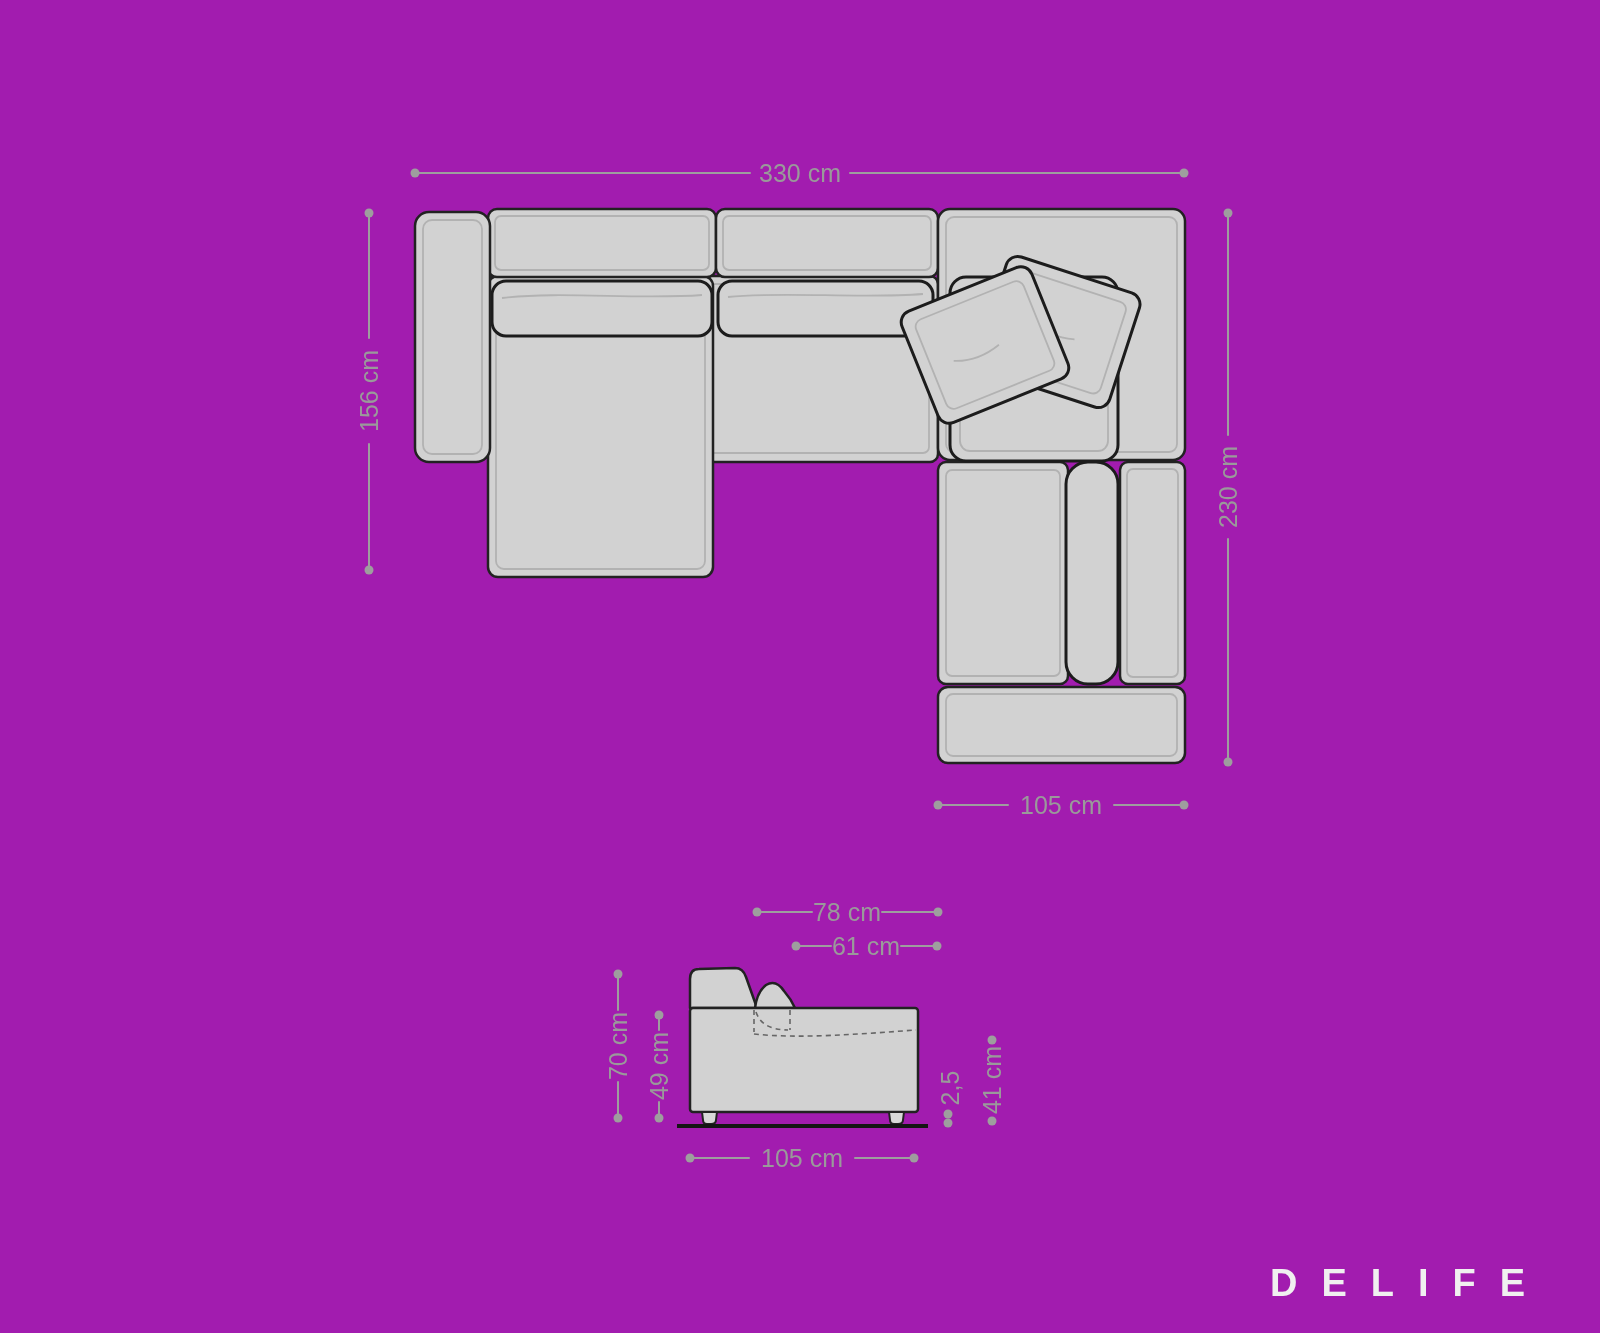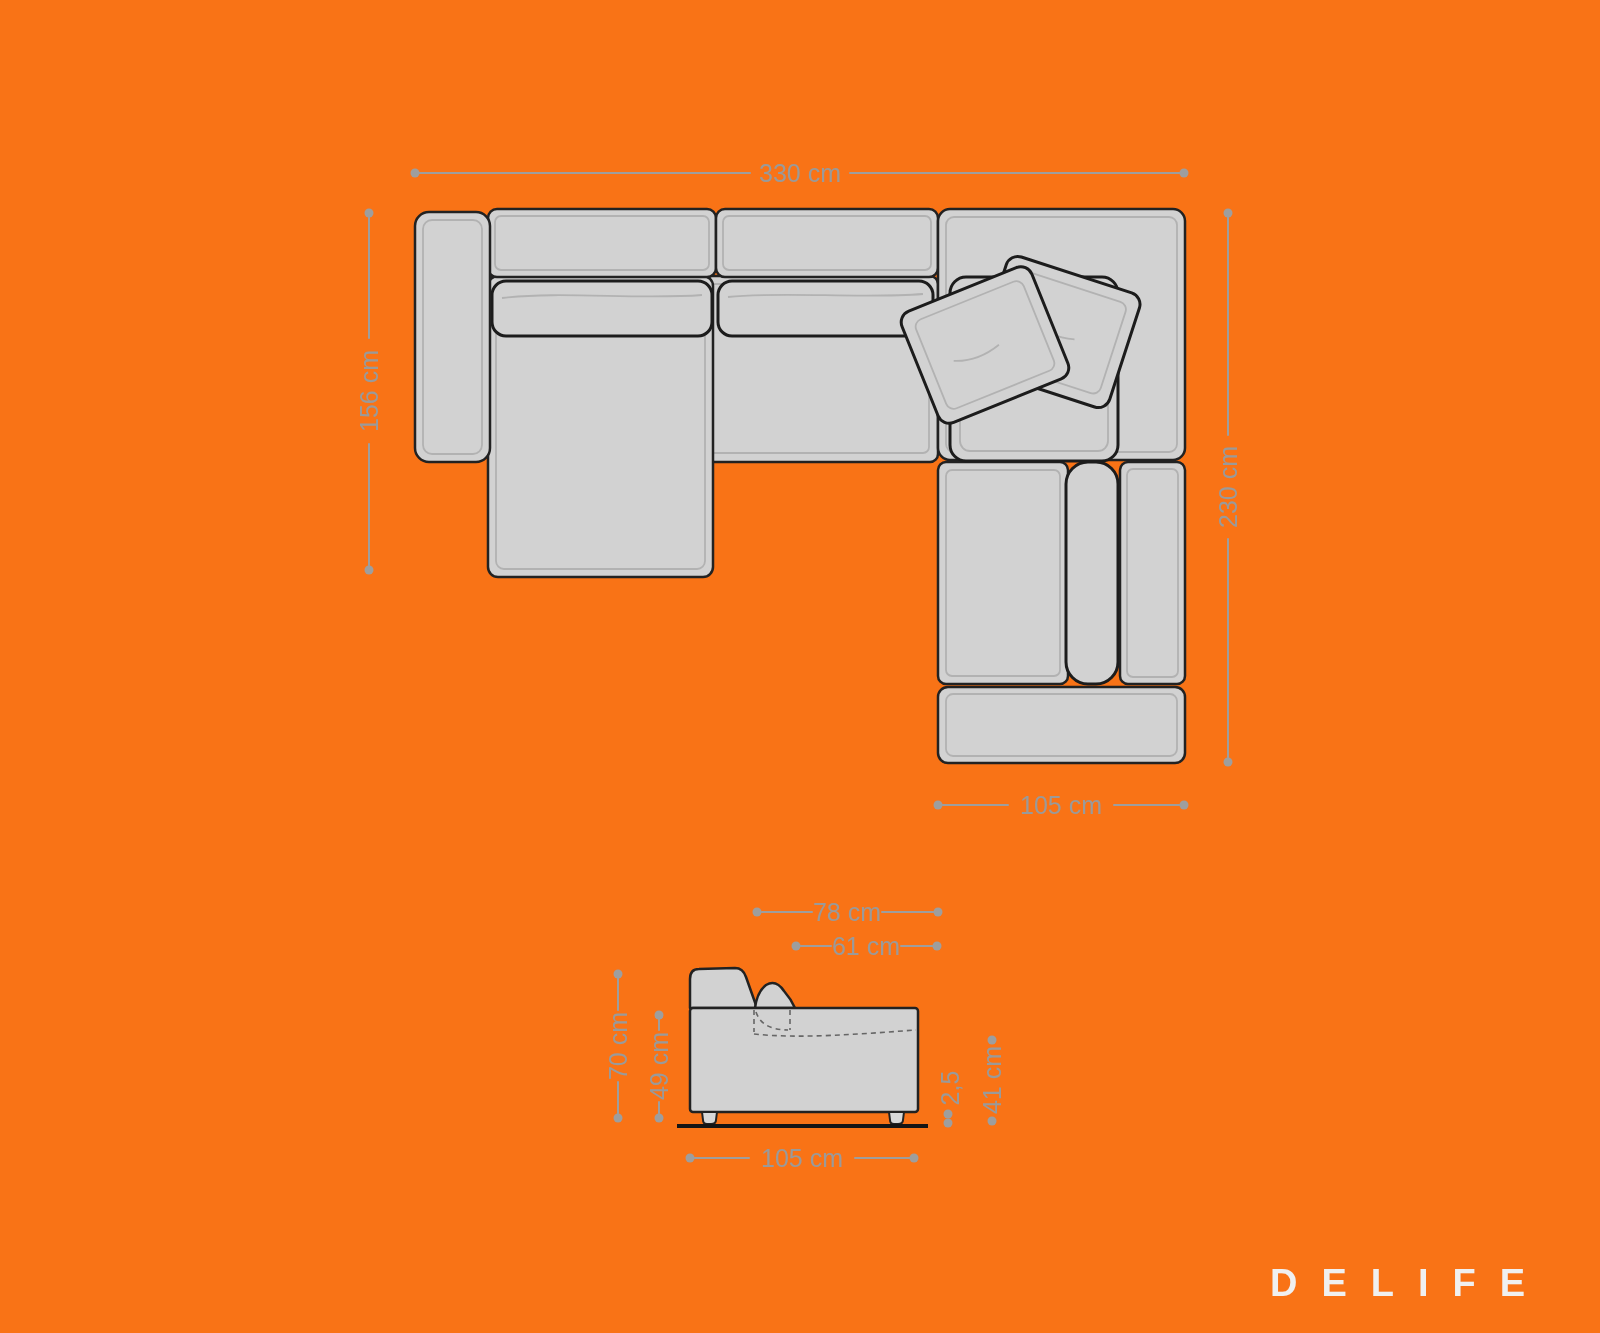--- a/index.html
+++ b/index.html
@@ -1,16 +1,16 @@
 <!DOCTYPE html>
 <html><head>
 <meta charset="utf-8">
 <style>
   html,body{margin:0;padding:0;background:#ffffff;}
-  .page{position:relative;width:1600px;height:1333px;background:#f97316;overflow:hidden;
+  .page{position:relative;width:1600px;height:1333px;background:#a21caf;overflow:hidden;
         font-family:"Liberation Sans", sans-serif;}
   svg{display:block;}
   .panel{fill:#d2d2d2;stroke:#222222;stroke-width:2.5;stroke-linejoin:round;}
   .panel-thick{fill:#d2d2d2;stroke:#1c1c1c;stroke-width:3;stroke-linejoin:round;}
   .inner{fill:none;stroke:#b2b2b2;stroke-width:1.8;stroke-linejoin:round;}
   .dim-line{stroke:#9e9e9e;stroke-width:2;stroke-linecap:round;}
   .dim-dot{fill:#9e9e9e;}
   .dim-text{fill:#9a9a9a;font-size:25px;font-family:"Liberation Sans",sans-serif;}
   .dashed{fill:none;stroke:#666666;stroke-width:1.6;stroke-dasharray:5 4;}
   .ground{stroke:#151515;stroke-width:4;stroke-linecap:butt;}

